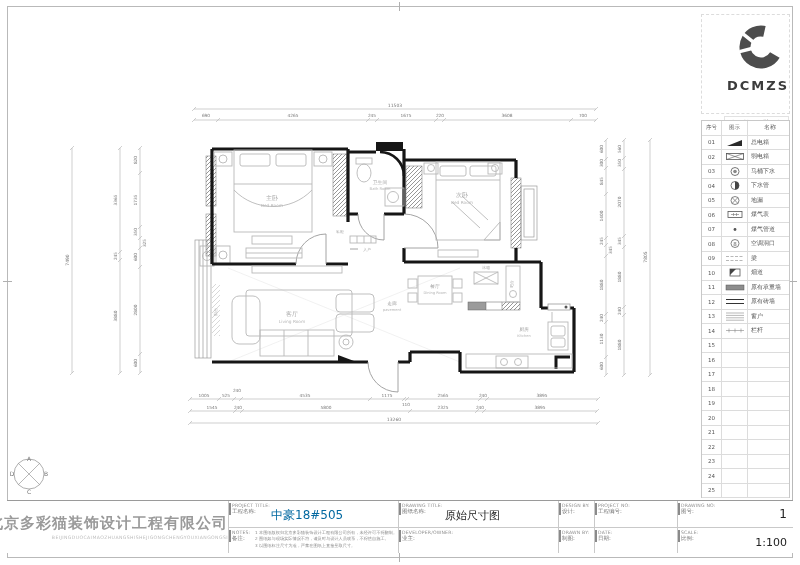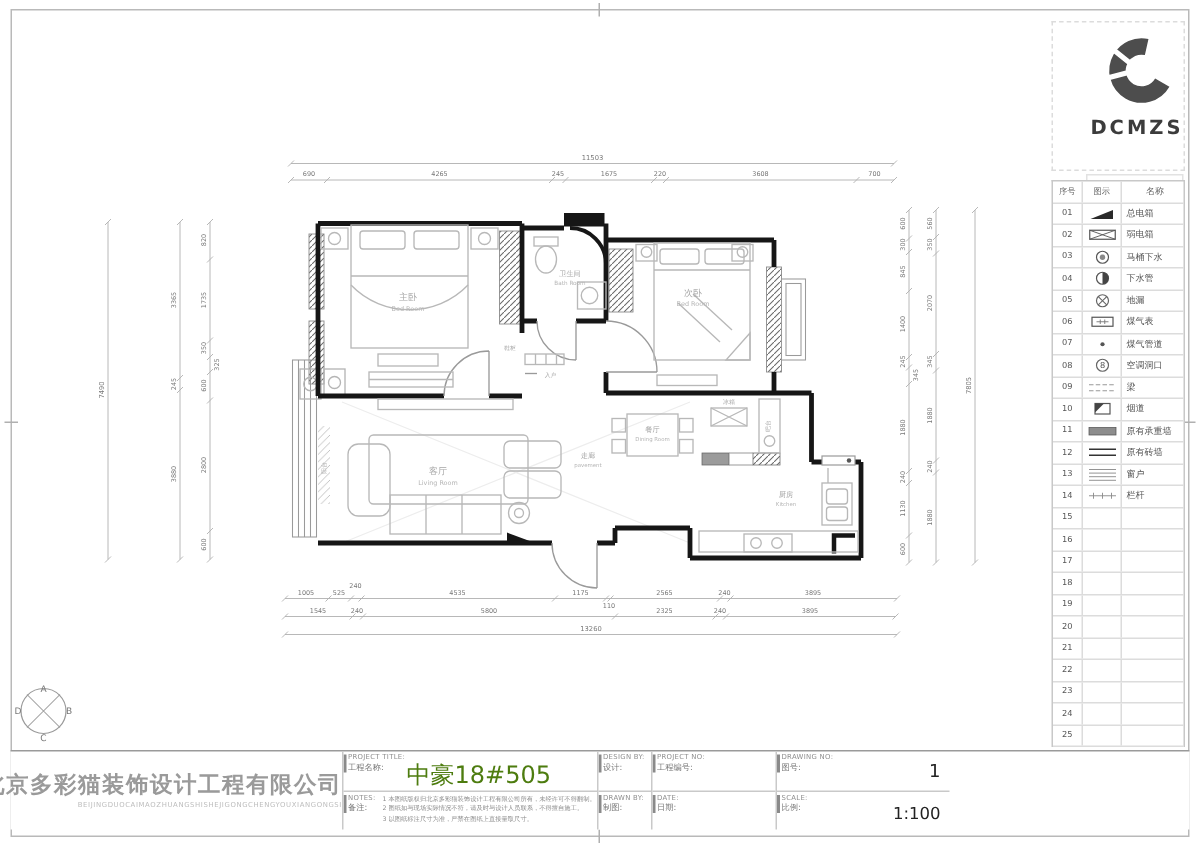--- a/index.html
+++ b/index.html
@@ -25,21 +25,21 @@
   .tb .col:first-child{border-left:none}
   .tcell{flex:1;position:relative;padding:2px 3px;border-top:1px solid #c9c9c9;overflow:hidden}
   .tcell:first-child{border-top:none}
   .lab-en{font-size:4.6px;color:#8f8f8f;letter-spacing:.2px;white-space:nowrap}
   .lab-cn{font-size:5.5px;color:#777;white-space:nowrap}
   .labbar{position:absolute;left:0;top:2px;width:2px;height:12px;background:#8a8a8a}
   .company{width:221px;display:flex;flex-direction:column;align-items:flex-end;justify-content:center}
   .company-name{font-size:15px;font-weight:bold;color:#9a9a9a;letter-spacing:1px;white-space:nowrap}
   .company-py{font-size:4.6px;color:#bdbdbd;letter-spacing:.4px;margin-top:2px;white-space:nowrap}
   .colB{width:170px}.colC{width:160px}.colD{width:36px}.colE{width:83px}.colF{width:116px}
-  .bigval{position:absolute;left:42px;top:6px;font-size:16px;color:#4d7c0f;white-space:nowrap}
+  .bigval{position:absolute;left:42px;top:6px;font-size:12px;color:#0369a1;white-space:nowrap}
   .midval{position:absolute;left:46px;top:7px;font-size:11px;color:#222;white-space:nowrap}
   .notes{position:absolute;left:26px;top:2px;font-size:4.2px;color:#8d8d8d;line-height:1.55;white-space:nowrap}
   .numval{position:absolute;right:6px;top:6px;font-size:12px;color:#222}
   .scaleval{position:absolute;right:6px;top:8px;font-size:11px;color:#222}
   svg text{font-family:"DejaVu Sans","Liberation Sans",sans-serif}
 </style>
 </head>
 <body>
 
 <div class="abs frame"></div>
@@ -513,20 +513,33 @@
       <span class="labbar"></span>
       <div class="lab-en">NOTES:</div>
       <div class="lab-cn">备注:</div>
       <div class="notes">
         <div>1  本图纸版权归北京多彩猫装饰设计工程有限公司所有，未经许可不得翻制。</div>
         <div>2  图纸如与现场实际情况不符，请及时与设计人员联系，不得擅自施工。</div>
         <div>3  以图纸标注尺寸为准，严禁在图纸上直接量取尺寸。</div>
       </div>
     </div>
   </div>
+  <div class="col colC">
+    <div class="tcell">
+      <span class="labbar"></span>
+      <div class="lab-en">DRAWING TITLE:</div>
+      <div class="lab-cn">图纸名称:</div>
+      <div class="midval">原始尺寸图</div>
+    </div>
+    <div class="tcell">
+      <span class="labbar"></span>
+      <div class="lab-en">DEVELOPER/OWNER:</div>
+      <div class="lab-cn">业主:</div>
+    </div>
+  </div>
   <div class="col colD">
     <div class="tcell">
       <span class="labbar"></span>
       <div class="lab-en">DESIGN BY:</div>
       <div class="lab-cn">设计:</div>
     </div>
     <div class="tcell">
       <span class="labbar"></span>
       <div class="lab-en">DRAWN BY:</div>
       <div class="lab-cn">制图:</div>

